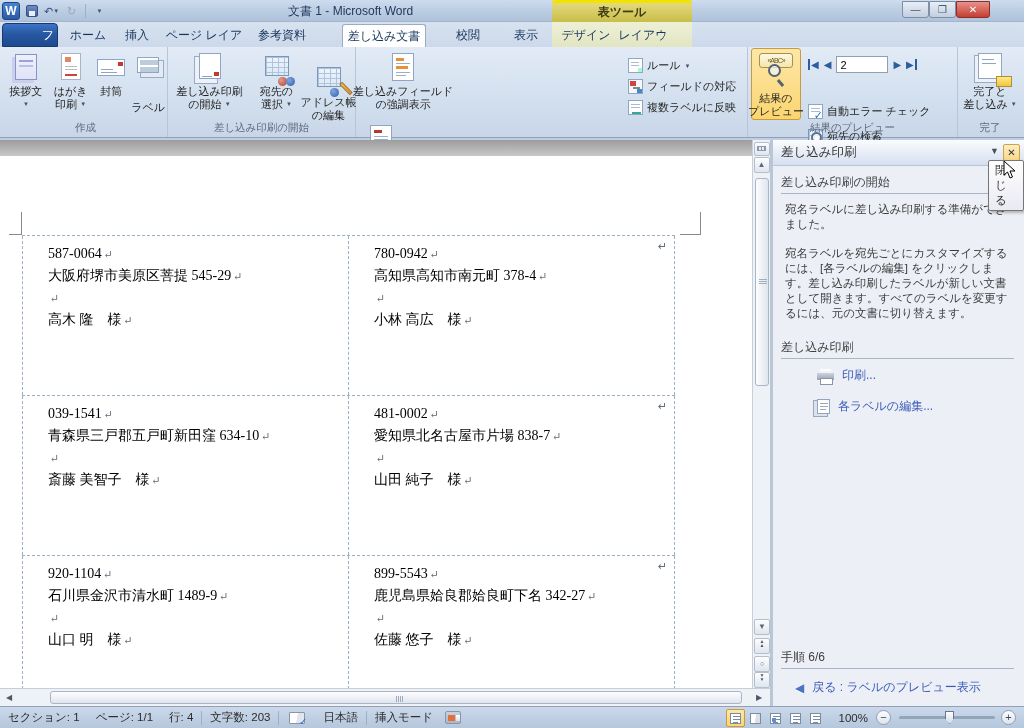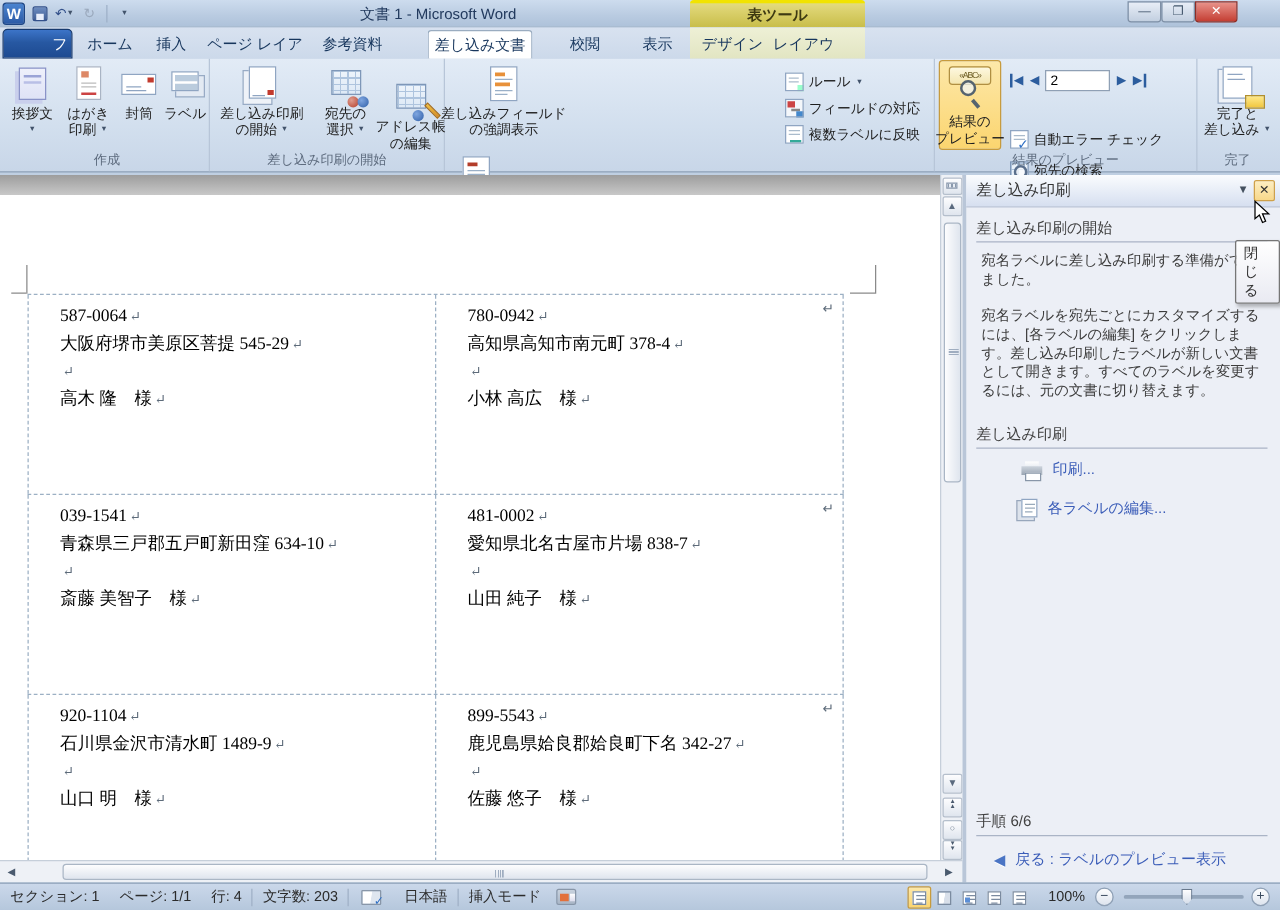--- a/index.html
+++ b/index.html
@@ -179,21 +179,21 @@
     background:#fff; border:1px solid #8896a8; }
   .ic-edoc { width:13px; height:15px; background:
     linear-gradient(#9ab,#9ab) 2px 3px/8px 1px no-repeat,
     linear-gradient(#9ab,#9ab) 2px 6px/8px 1px no-repeat,
     linear-gradient(#9ab,#9ab) 2px 9px/6px 1px no-repeat,#fff;
     border:1px solid #8fa5c2; box-shadow:-3px 2px 0 #dde3ec,-3px 2px 0 1px #98a7bc; }
   #tp-bottom { position:absolute; left:8px; right:10px; bottom:10px; }
   .backrow { display:flex; align-items:center; gap:8px; margin:10px 0 0 14px; color:#3b5db8; font-size:12px; }
   .backarr { color:#4a74c4; font-size:12px; text-shadow:0 1px 0 #fff; }
   
-  #tooltip { position:absolute; left:215px; top:52px; padding:2px 6px; font-size:11.5px; color:#333;
+  #tooltip { position:absolute; left:215px; top:20px; padding:2px 6px; font-size:11.5px; color:#333;
     background:linear-gradient(#ffffff,#e9eaf2); border:1px solid #767676; border-radius:2px;
     box-shadow:2px 2px 3px rgba(0,0,0,.25); z-index:5; }
   #cursor { position:absolute; left:230px; top:20px; z-index:6; }
 
   
   #statusbar { position:absolute; left:0; top:706px; width:1024px; height:22px;
     background:linear-gradient(#cbd8ea,#b5c7dc); border-top:1px solid #8ea1b8;
     display:flex; align-items:center; font-size:11.5px; color:#2b2b2b; }
   .st { padding:0 8px; white-space:nowrap; }
   .stsep { width:1px; height:14px; background:#9fb0c6; }
@@ -282,21 +282,21 @@
               <div class="ic-postcard"></div>
             </div>
           <div class="blbl"><span>はがき</span><br><span>印刷</span> <span class="car">▼</span></div>
         </div>
         <div class="bigbtn" style="width:36px;">
           <div class="ic ic32">
               <div class="ic-env"></div>
             </div>
           <div class="blbl"><span>封筒</span></div>
         </div>
-        <div class="bigbtn" style="width:38px;">
+        <div class="bigbtn" style="width:38px;gap:16px;">
           <div class="ic ic32">
               <div class="ic-labels"></div>
             </div>
           <div class="blbl"><span>ラベル</span></div>
         </div>
       </div>
       <div class="glabel">作成</div>
     </div>
 
     <div class="rgroup" style="left:168px;width:188px;">

